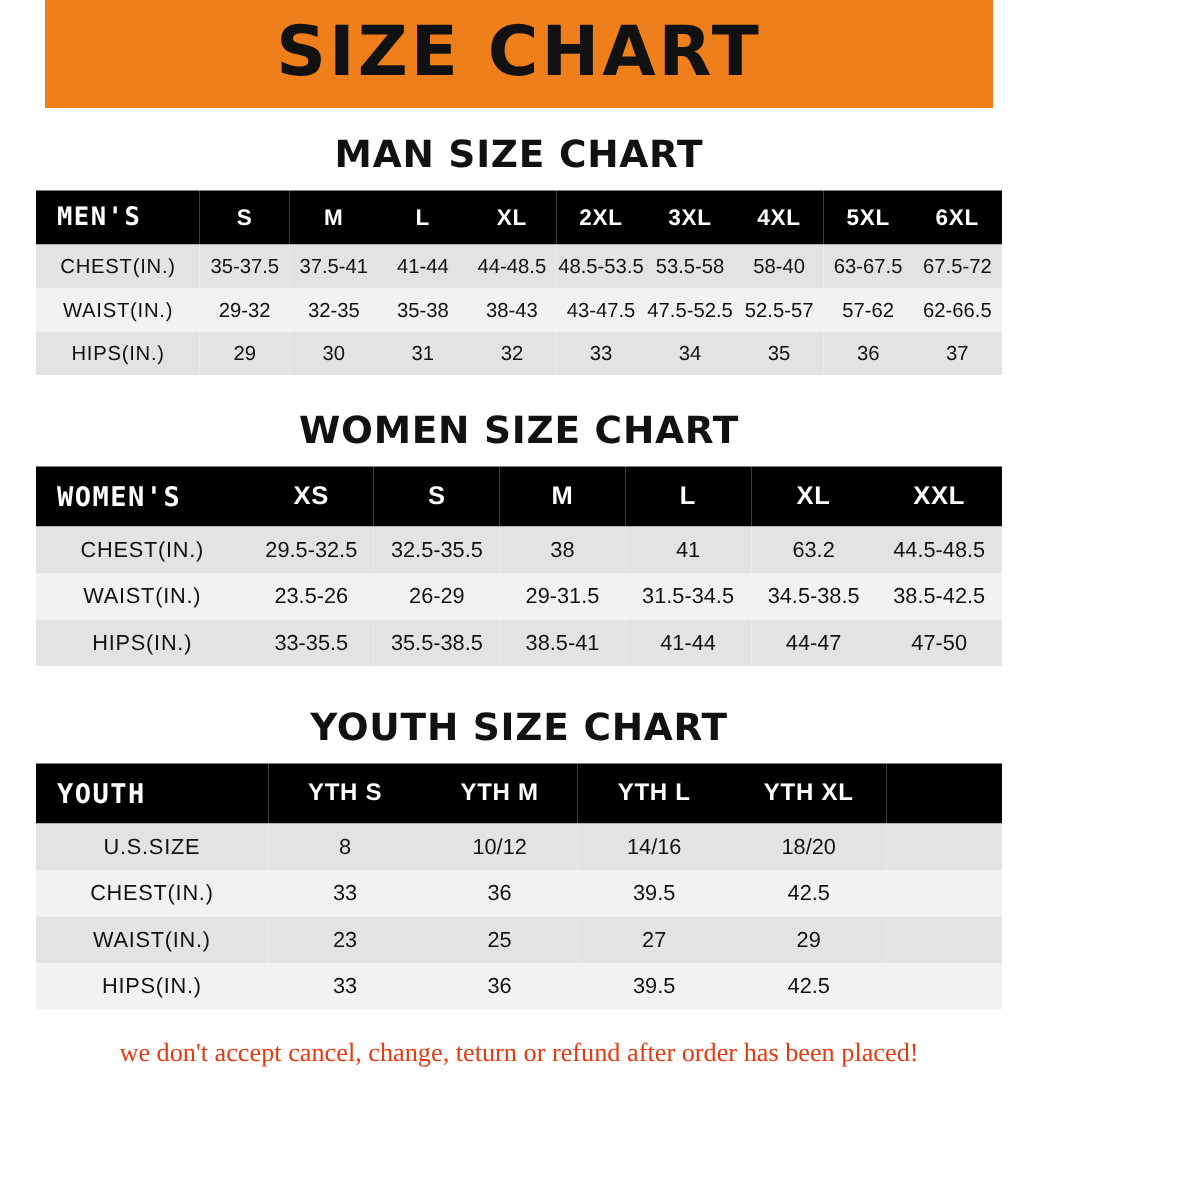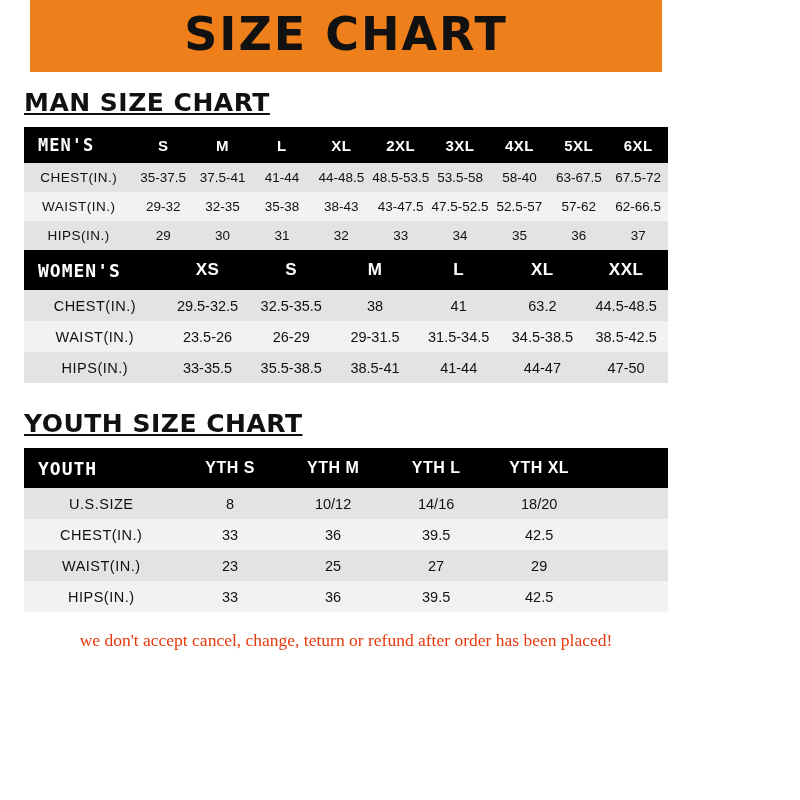--- a/index.html
+++ b/index.html
@@ -48,26 +48,26 @@
     position: absolute;
     right: 0; top: 0; bottom: 0;
     width: 30px;
     background: #ffffff;
   }
   .content {
     padding: 0 24px;
     box-sizing: border-box;
   }
   .section-title {
+    text-align: center;
     font-family: "DejaVu Sans", sans-serif;
     font-weight: bold;
     color: #111111;
     font-size: 25px;
     letter-spacing: 0.5px;
-    text-decoration: underline;
   }
   .t-man { margin-top: 16px; margin-bottom: 10px; }
   .t-women { margin-top: 22px; margin-bottom: 10px; }
   .t-youth { margin-top: 26px; margin-bottom: 10px; }
 
   table.chart {
     width: 100%;
     border-collapse: collapse;
     table-layout: fixed;
   }
@@ -202,20 +202,21 @@
           <td>32</td>
           <td>33</td>
           <td>34</td>
           <td>35</td>
           <td>36</td>
           <td>37</td>
         </tr>
       </tbody>
     </table>
 
+    <div class="section-title t-women">WOMEN SIZE CHART</div>
     <table class="chart women">
       <colgroup>
         <col style="width:22%">
           <col style="width:13%">
           <col style="width:13%">
           <col style="width:13%">
           <col style="width:13%">
           <col style="width:13%">
           <col style="width:13%">
       </colgroup>

